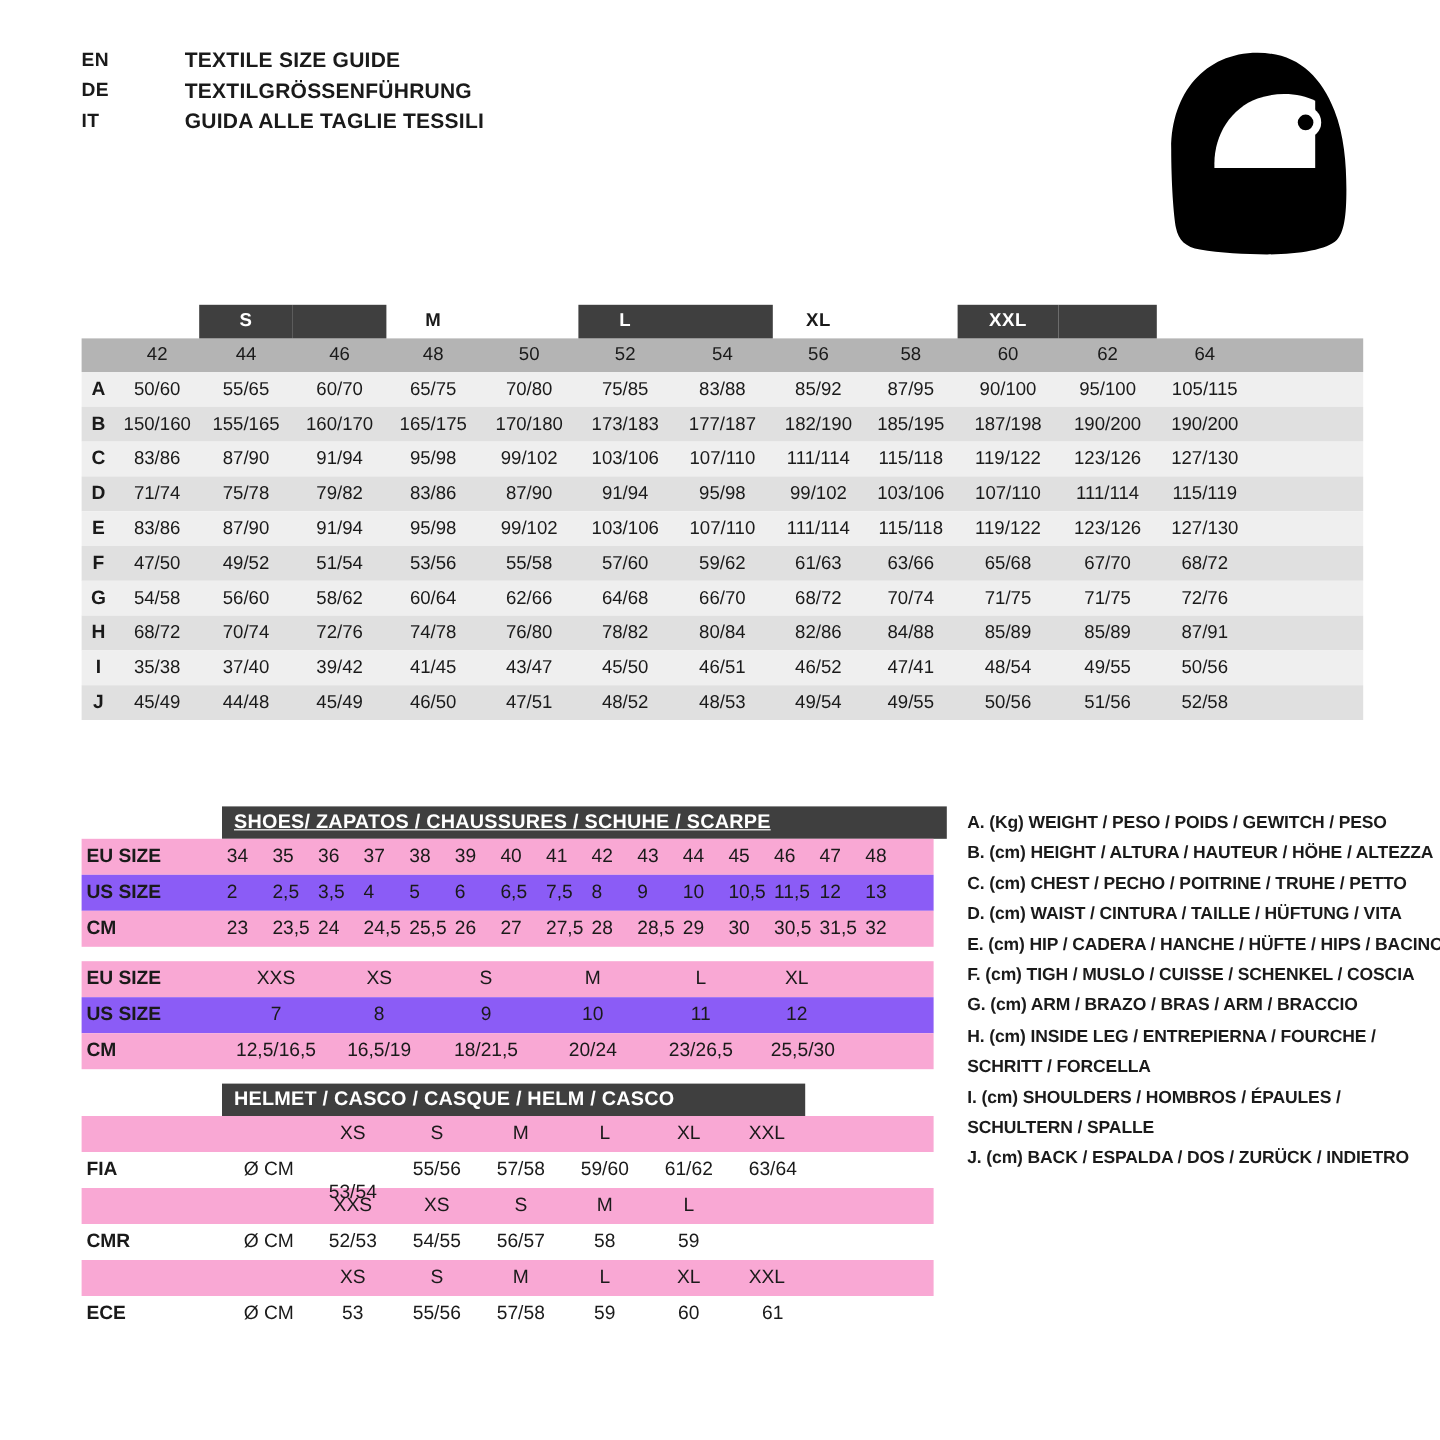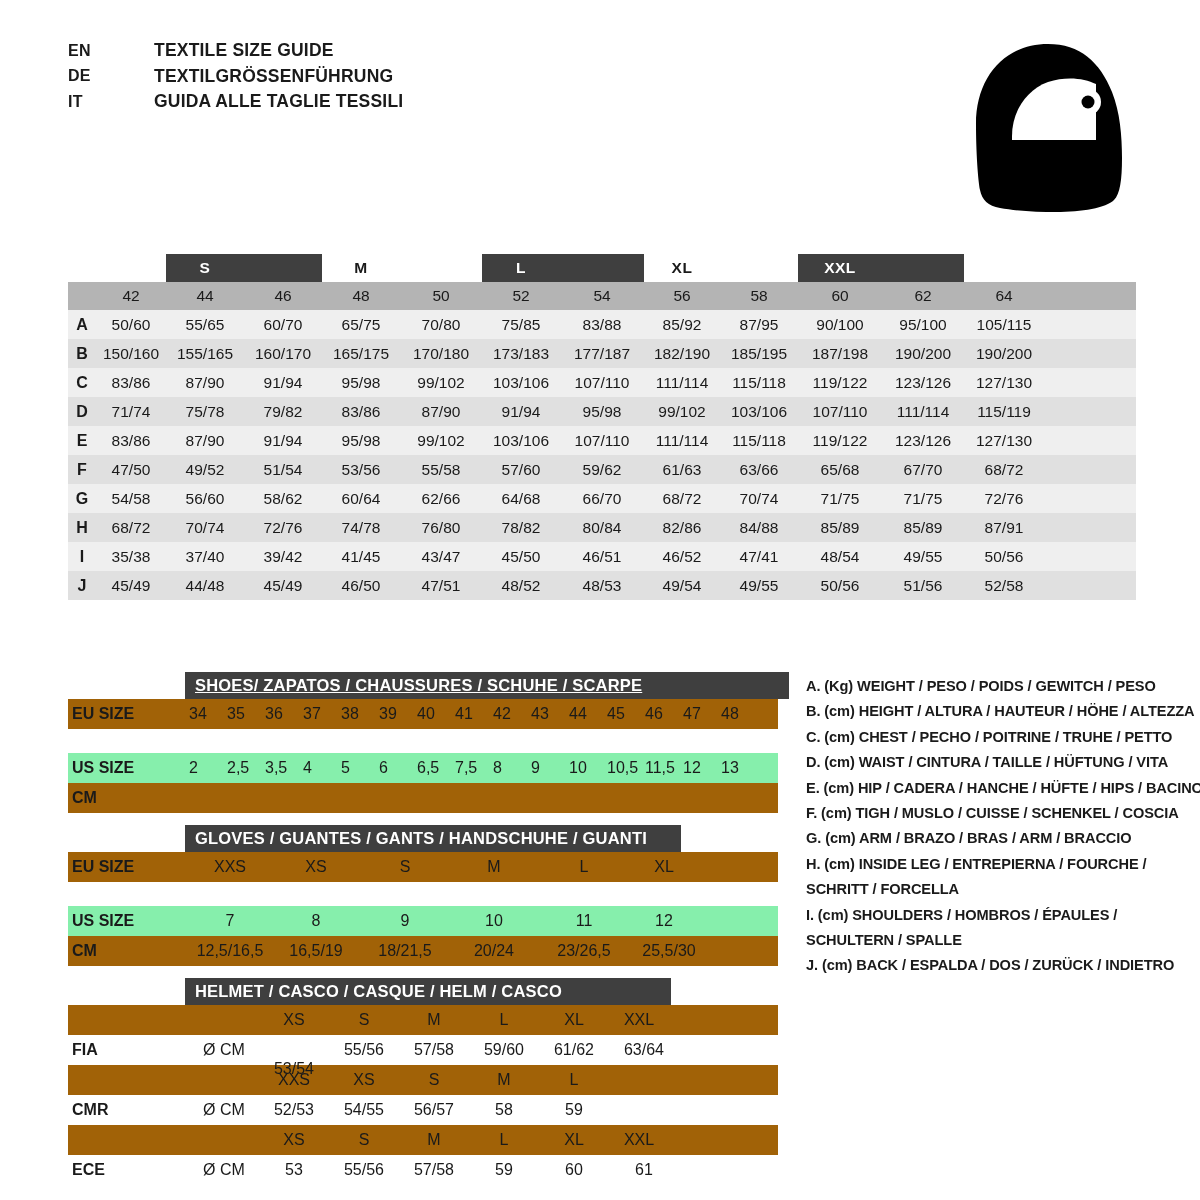--- a/index.html
+++ b/index.html
@@ -157,22 +157,22 @@
     align-items: center;
     padding-left: 10px;
     margin-left: 117px;
     width: 476px;
   }
   .lrow {
     display: flex;
     height: 30px;
     align-items: stretch;
   }
-  .lrow.shade { background: #86efac; margin-top: 24px; }
-  .lrow.shade2 { background: #a16207; }
+  .lrow.shade { background: #8b5cf6; }
+  .lrow.shade2 { background: #f9a8d4; }
   .lrow .lname {
     width: 117px;
     font-size: 16px;
     font-weight: bold;
     display: flex;
     align-items: center;
     padding-left: 4px;
   }
   .lrow .vals {
     display: flex;
@@ -468,25 +468,41 @@
         <div class="v s-col">9</div>
         <div class="v s-col">10</div>
         <div class="v s-col">10,5</div>
         <div class="v s-col">11,5</div>
         <div class="v s-col">12</div>
         <div class="v s-col">13</div>
       </div>
     </div>
     <div class="lrow shade2">
       <div class="lname">CM</div>
+      <div class="vals">
+        <div class="v s-col">23</div>
+        <div class="v s-col">23,5</div>
+        <div class="v s-col">24</div>
+        <div class="v s-col">24,5</div>
+        <div class="v s-col">25,5</div>
+        <div class="v s-col">26</div>
+        <div class="v s-col">27</div>
+        <div class="v s-col">27,5</div>
+        <div class="v s-col">28</div>
+        <div class="v s-col">28,5</div>
+        <div class="v s-col">29</div>
+        <div class="v s-col">30</div>
+        <div class="v s-col">30,5</div>
+        <div class="v s-col">31,5</div>
+        <div class="v s-col">32</div>
+      </div>
     </div>
 
     <div class="spacer-10"></div>
 
-    <div class="blk-title" style="width:486px;">GLOVES / GUANTES / GANTS / HANDSCHUHE / GUANTI</div>
     <div class="lrow shade2">
       <div class="lname">EU SIZE</div>
       <div class="vals">
         <div class="v" style="width:82px;justify-content:center;">XXS</div>
         <div class="v" style="width:90px;justify-content:center;">XS</div>
         <div class="v" style="width:88px;justify-content:center;">S</div>
         <div class="v" style="width:90px;justify-content:center;">M</div>
         <div class="v" style="width:90px;justify-content:center;">L</div>
         <div class="v" style="width:70px;justify-content:center;">XL</div>
       </div>

